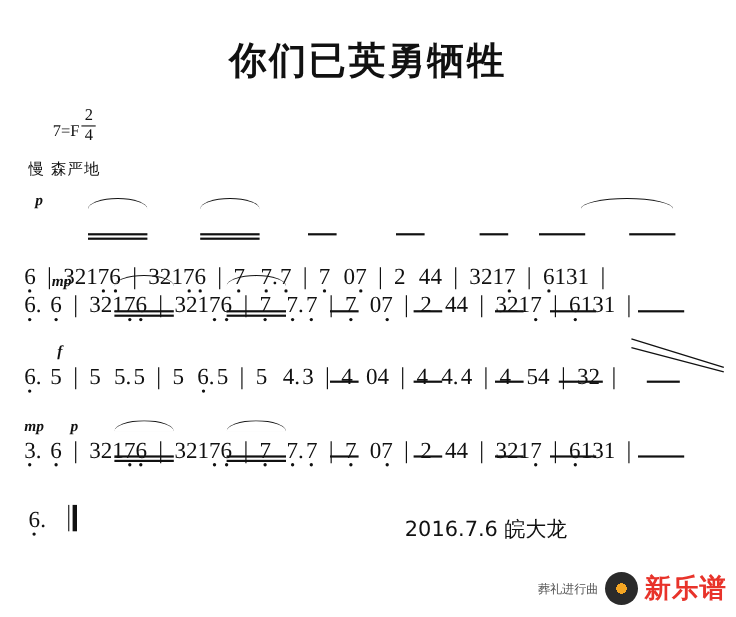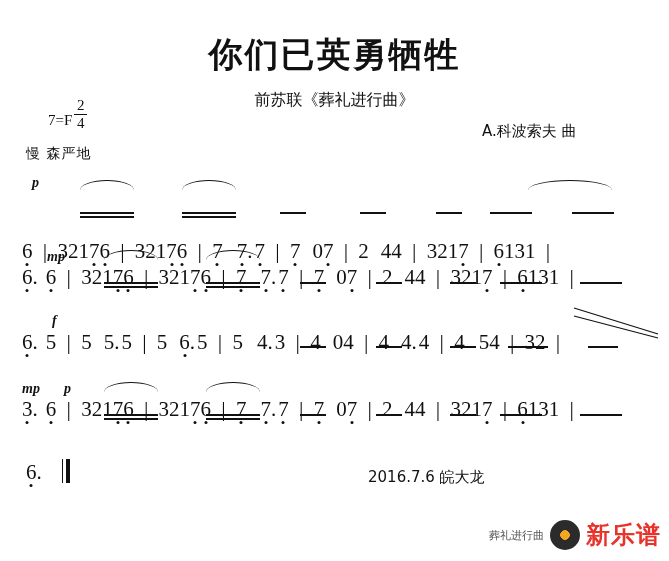--- a/index.html
+++ b/index.html
@@ -129,21 +129,21 @@
     border-bottom: none;
     border-left: none;
     border-right: none;
     border-radius: 50% / 100% 100% 0 0;
     height: 9px;
   }
   .footer-date {
     position: absolute;
     top: 468px;
     left: 368px;
-    font-size: 15px;
+    font-size: 19px;
     font-family: "DejaVu Sans", sans-serif;
     white-space: nowrap;
   }
   .endbar {
     position: absolute;
     top: 458px;
     left: 26px;
     font-size: 22px;
     font-family: "Liberation Serif", serif;
     white-space: nowrap;
@@ -203,22 +203,20 @@
     position: absolute;
   }
   .gliss svg { display: block; }
 </style>
 </head>
 <body>
 
 <div class="sheet">
 
   <div class="title">你们已英勇牺牲</div>
-  <div class="subtitle">前苏联《葬礼进行曲》</div>
-  <div class="composer">A.科波索夫  曲</div>
 
   <div class="keysig">
     <span>7=F</span><span class="meter"><span class="num">2</span><span class="bar"></span><span class="den">4</span></span>
   </div>
 
   <div class="tempo">慢  森严地</div>
 
   <div class="dyn" style="top:175px; left:32px;">p</div>
   <div class="staffline" style="top:193px;margin-top:44px;">
     <span class="tok n u1">6</span>

